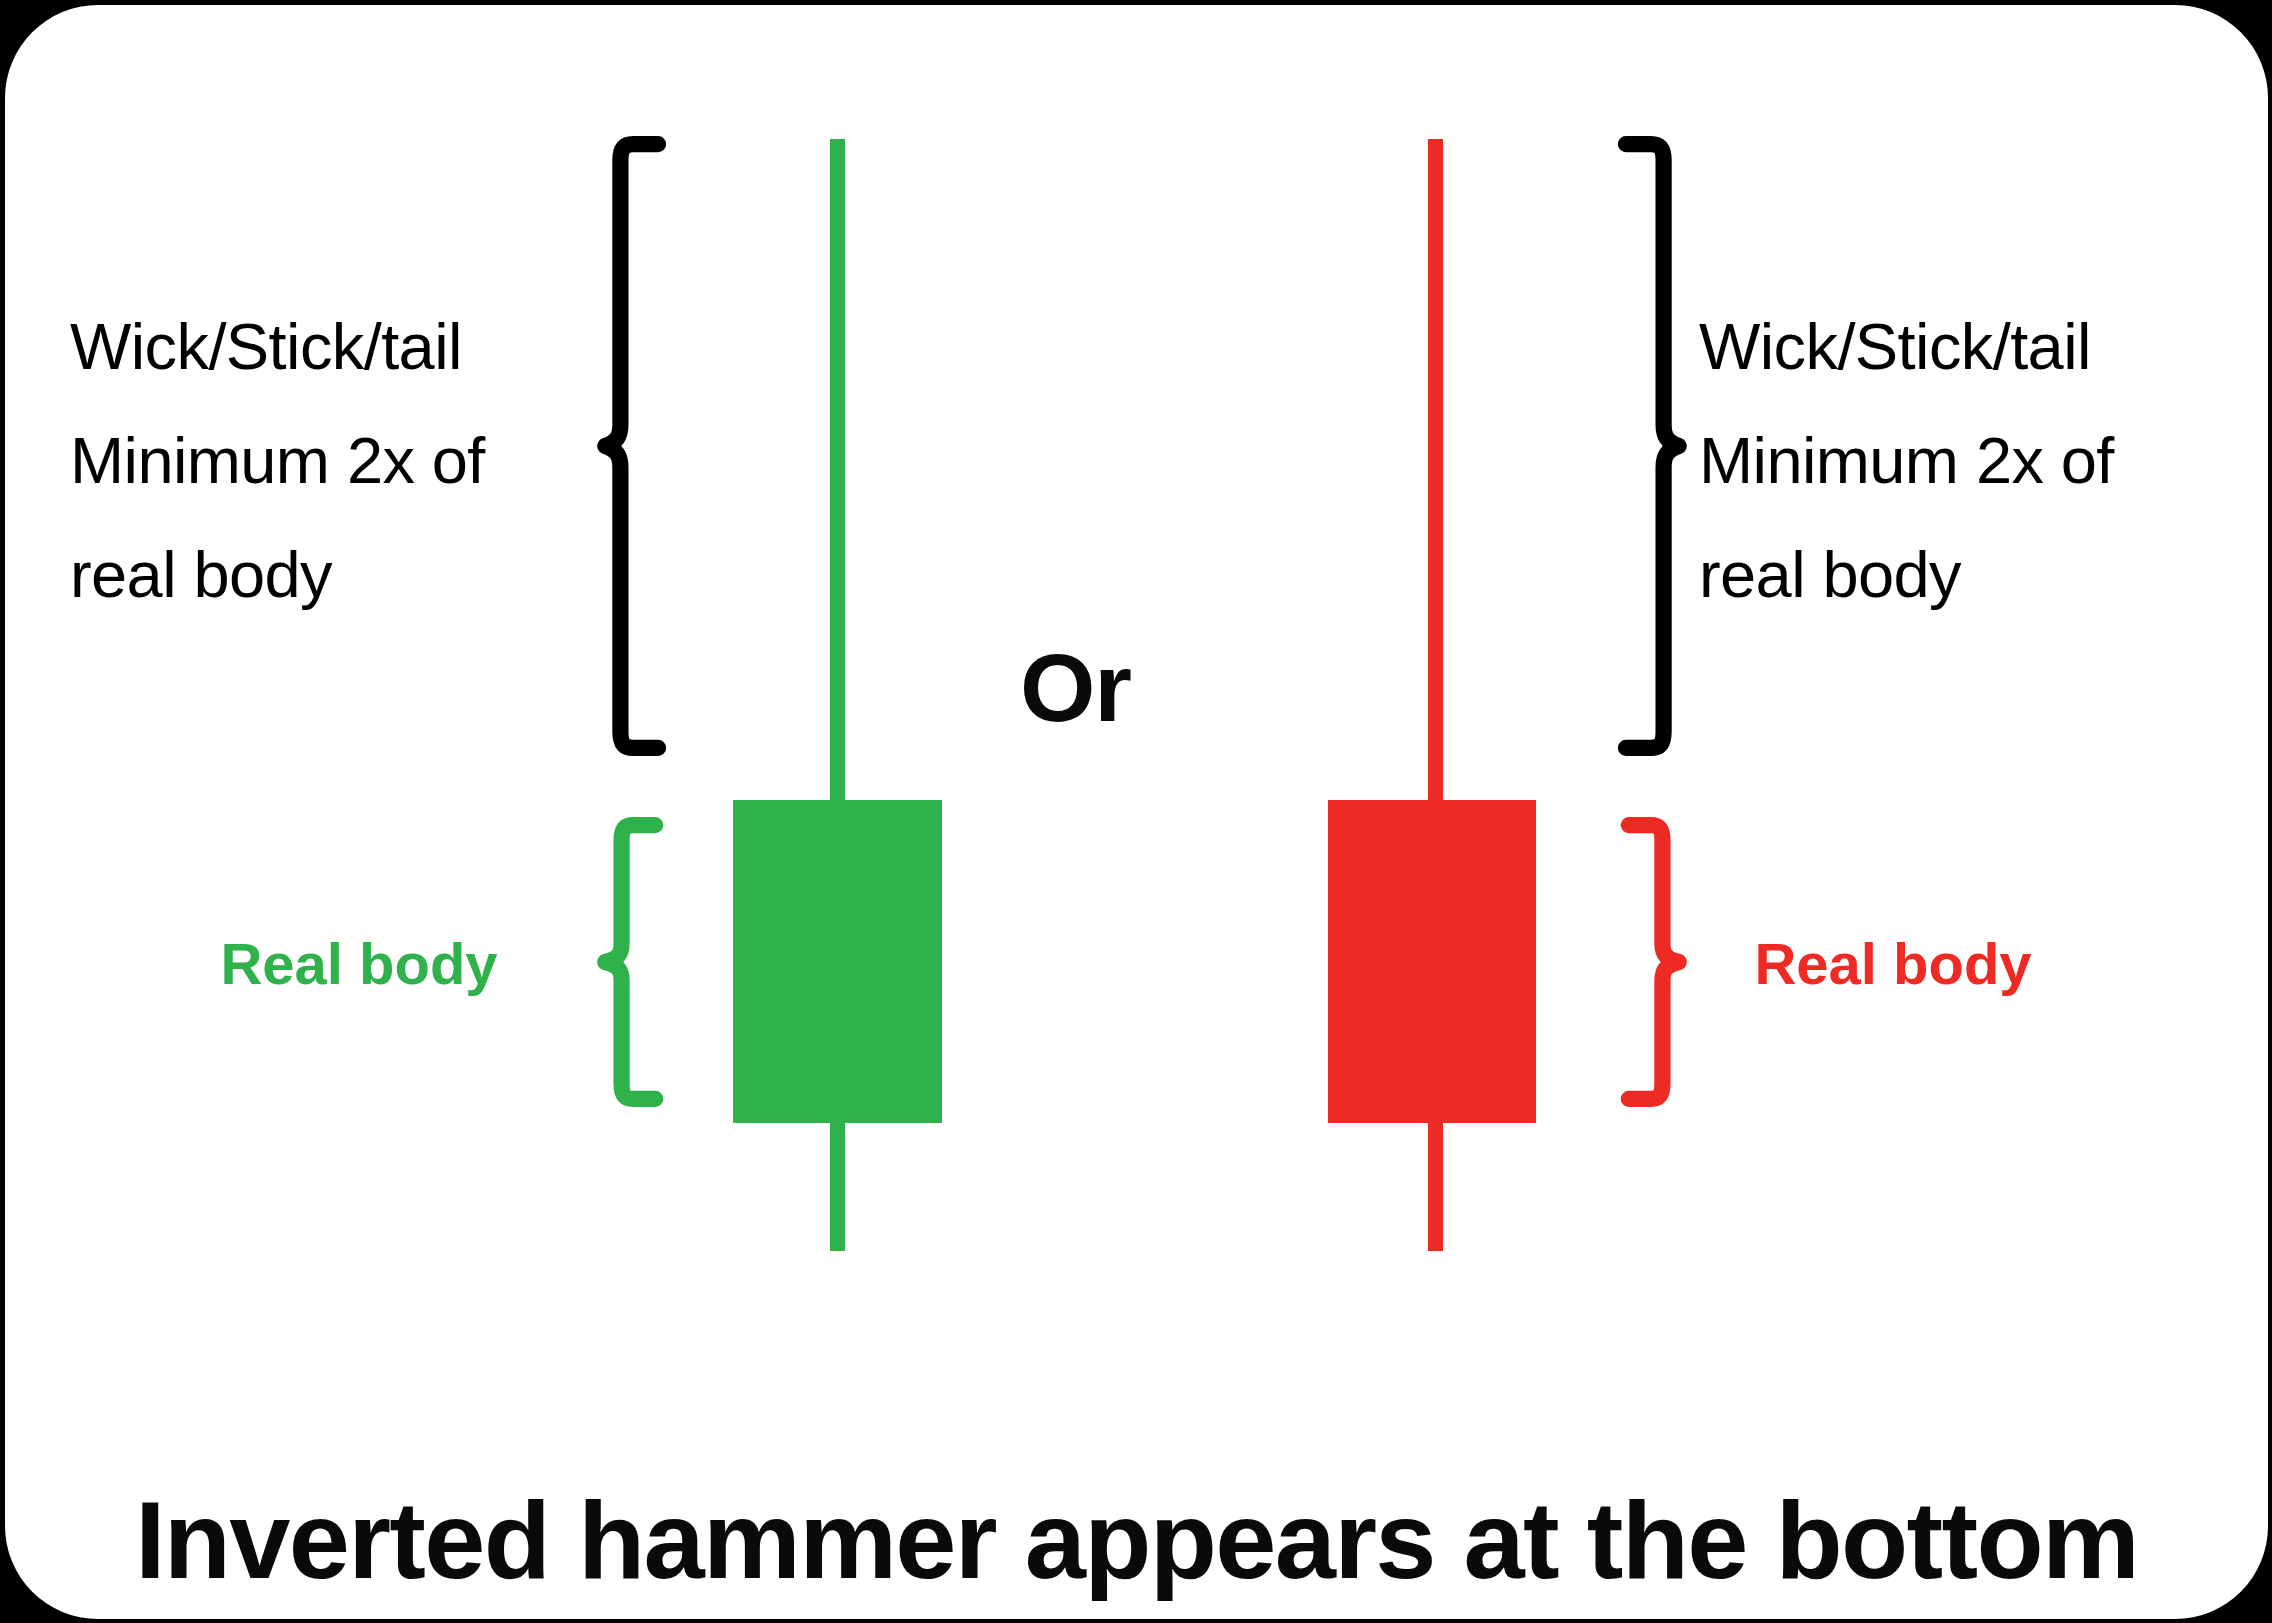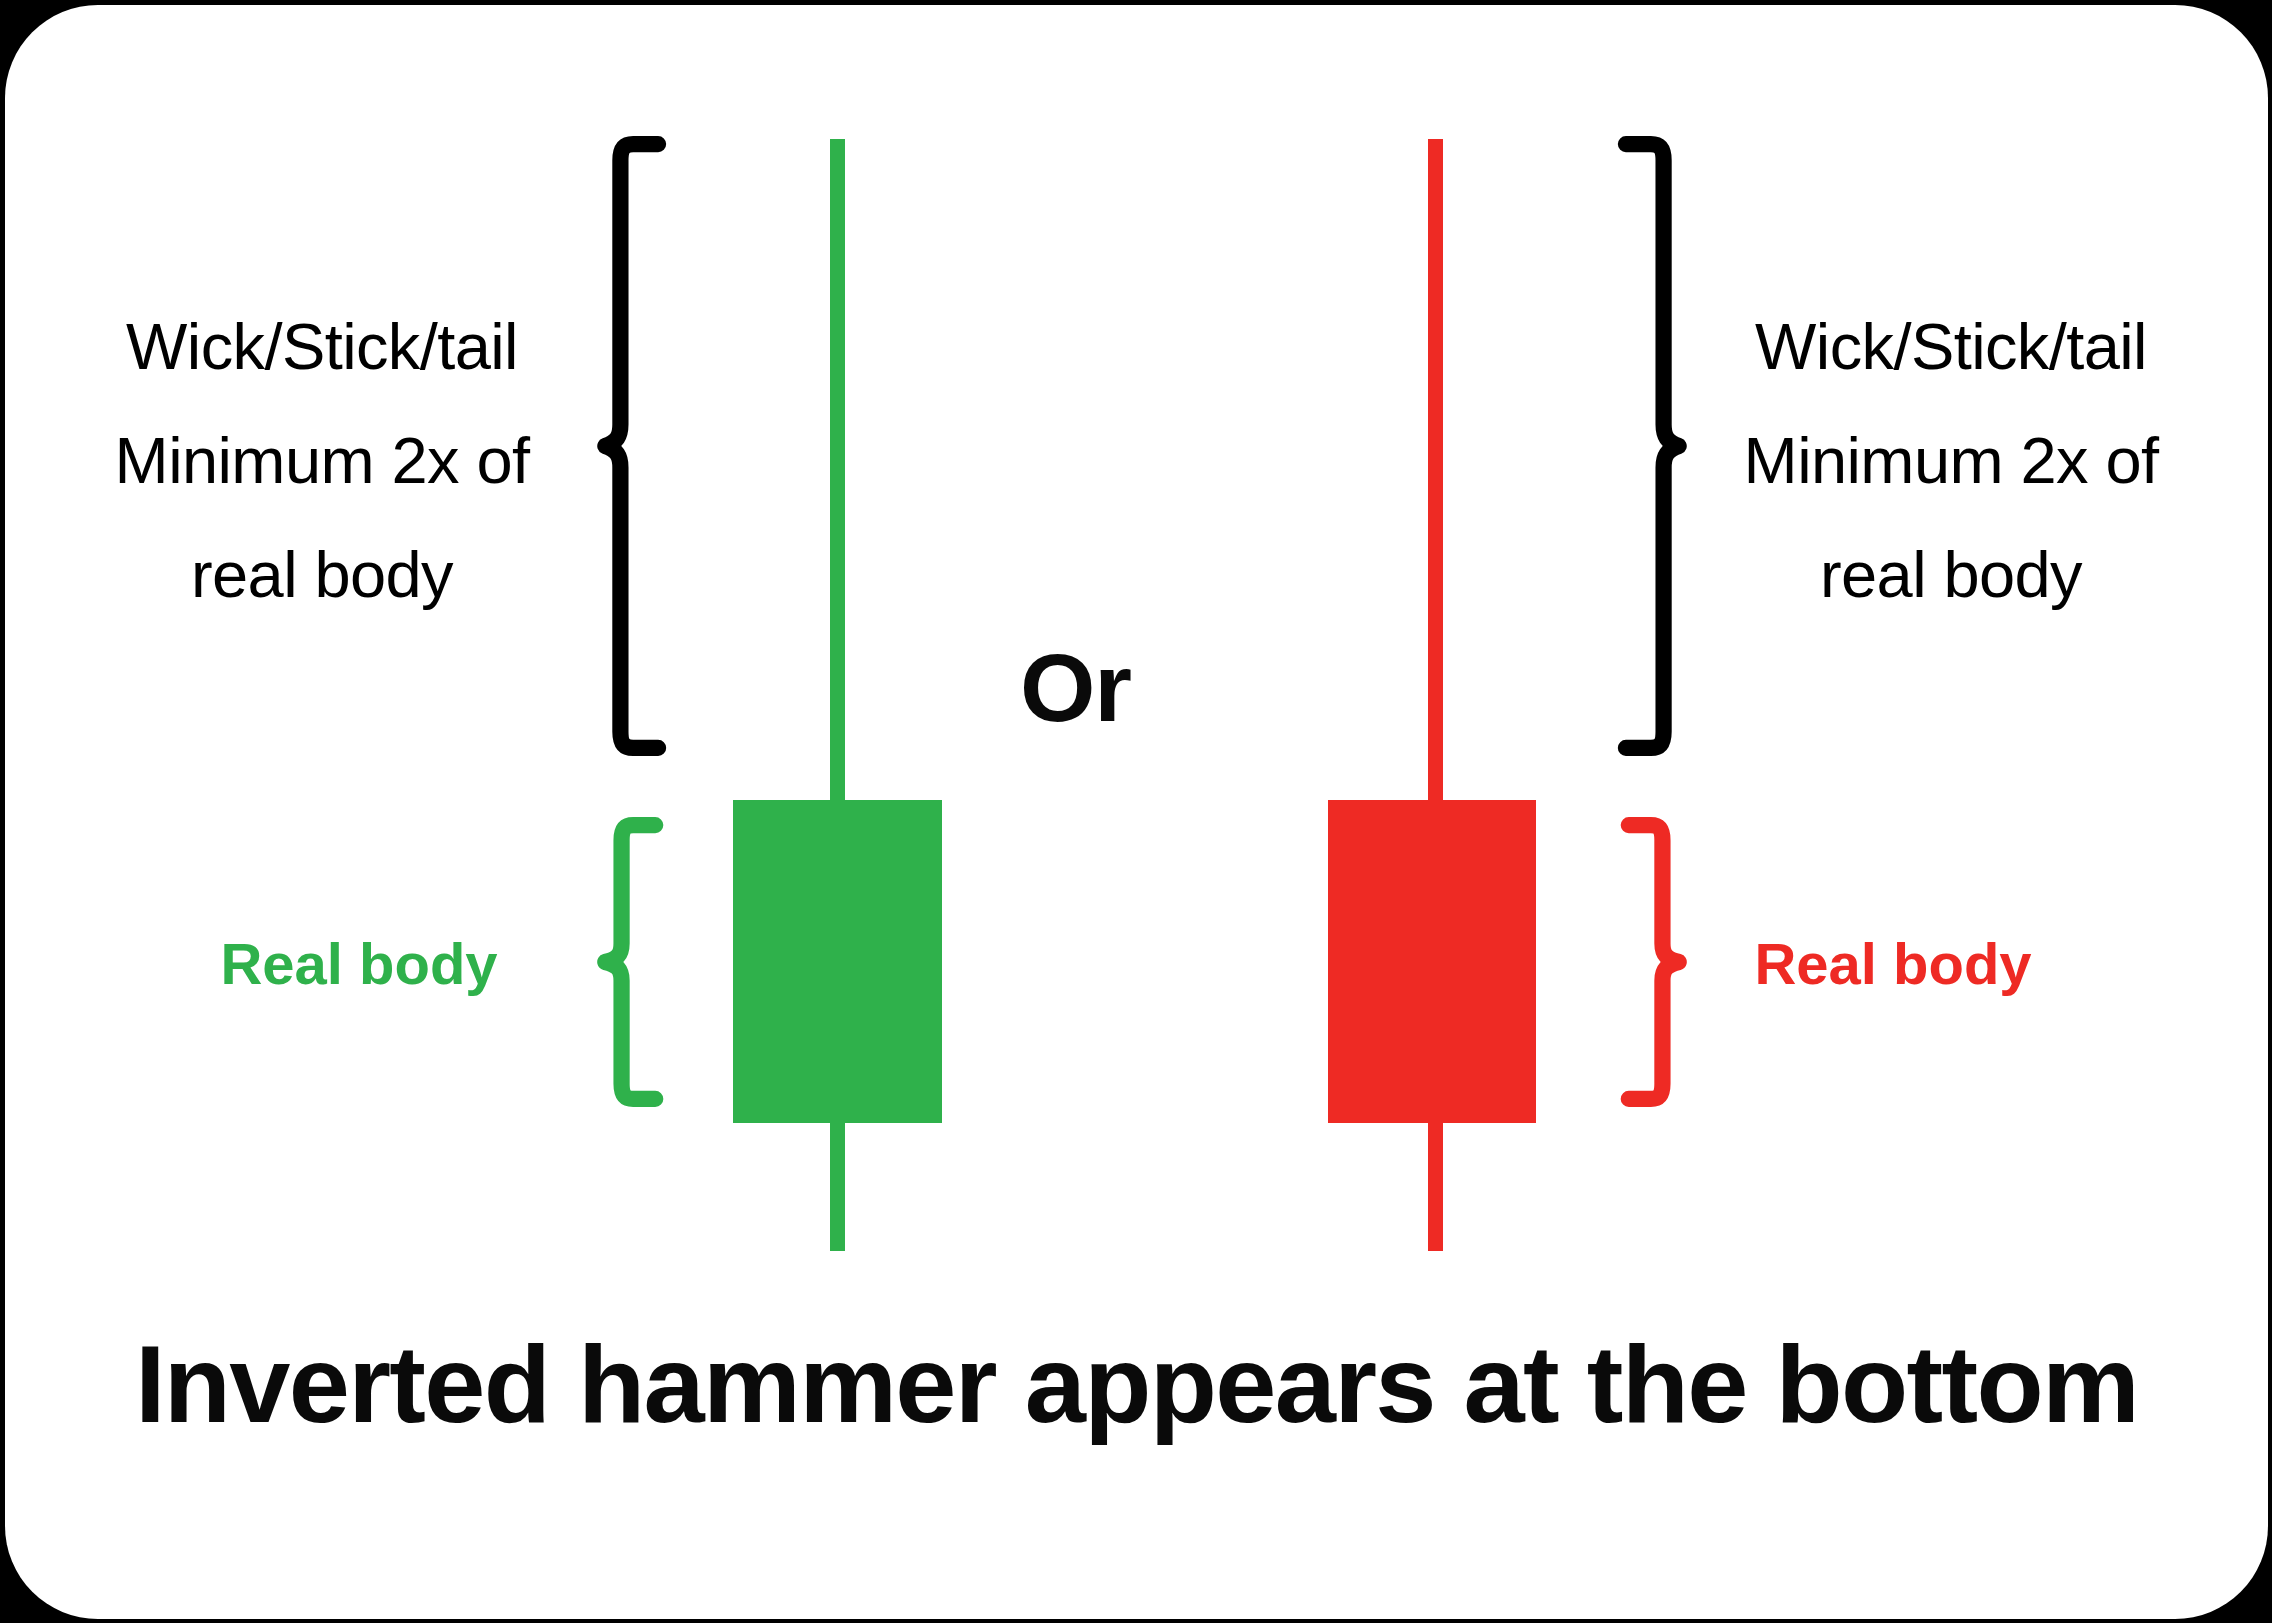--- a/index.html
+++ b/index.html
@@ -18,21 +18,21 @@
   }
   .abs{position:absolute;}
 
   
   .wick{position:absolute;width:15px;}
   .body{position:absolute;}
 
   
   .note{
     position:absolute;
-    text-align:center;
+    text-align:left;
     color:#000;
     font-size:65px;
     line-height:114px;
     font-stretch:condensed;
     font-weight:400;
     letter-spacing:-0.6px;
     white-space:nowrap;
   }
   .note div{display:block;}
 
@@ -118,15 +118,15 @@
     <div>Minimum 2x of</div>
     <div>real body</div>
   </div>
 
   <div class="rb-label" id="rb-green" style="left:217px;top:930px;width:284px;text-align:center;">Real body</div>
 
   <div class="rb-label" id="rb-red" style="left:1751px;top:930px;width:284px;text-align:center;">Real body</div>
 
   <div id="or-text" style="left:1020px;top:632px;width:232px;">Or</div>
 
-  <div id="title" style="top:1320px;">Inverted hammer appears at the bottom</div>
+  <div id="title" style="top:1476px;">Inverted hammer appears at the bottom</div>
 </div>
 
 
 </body></html>

